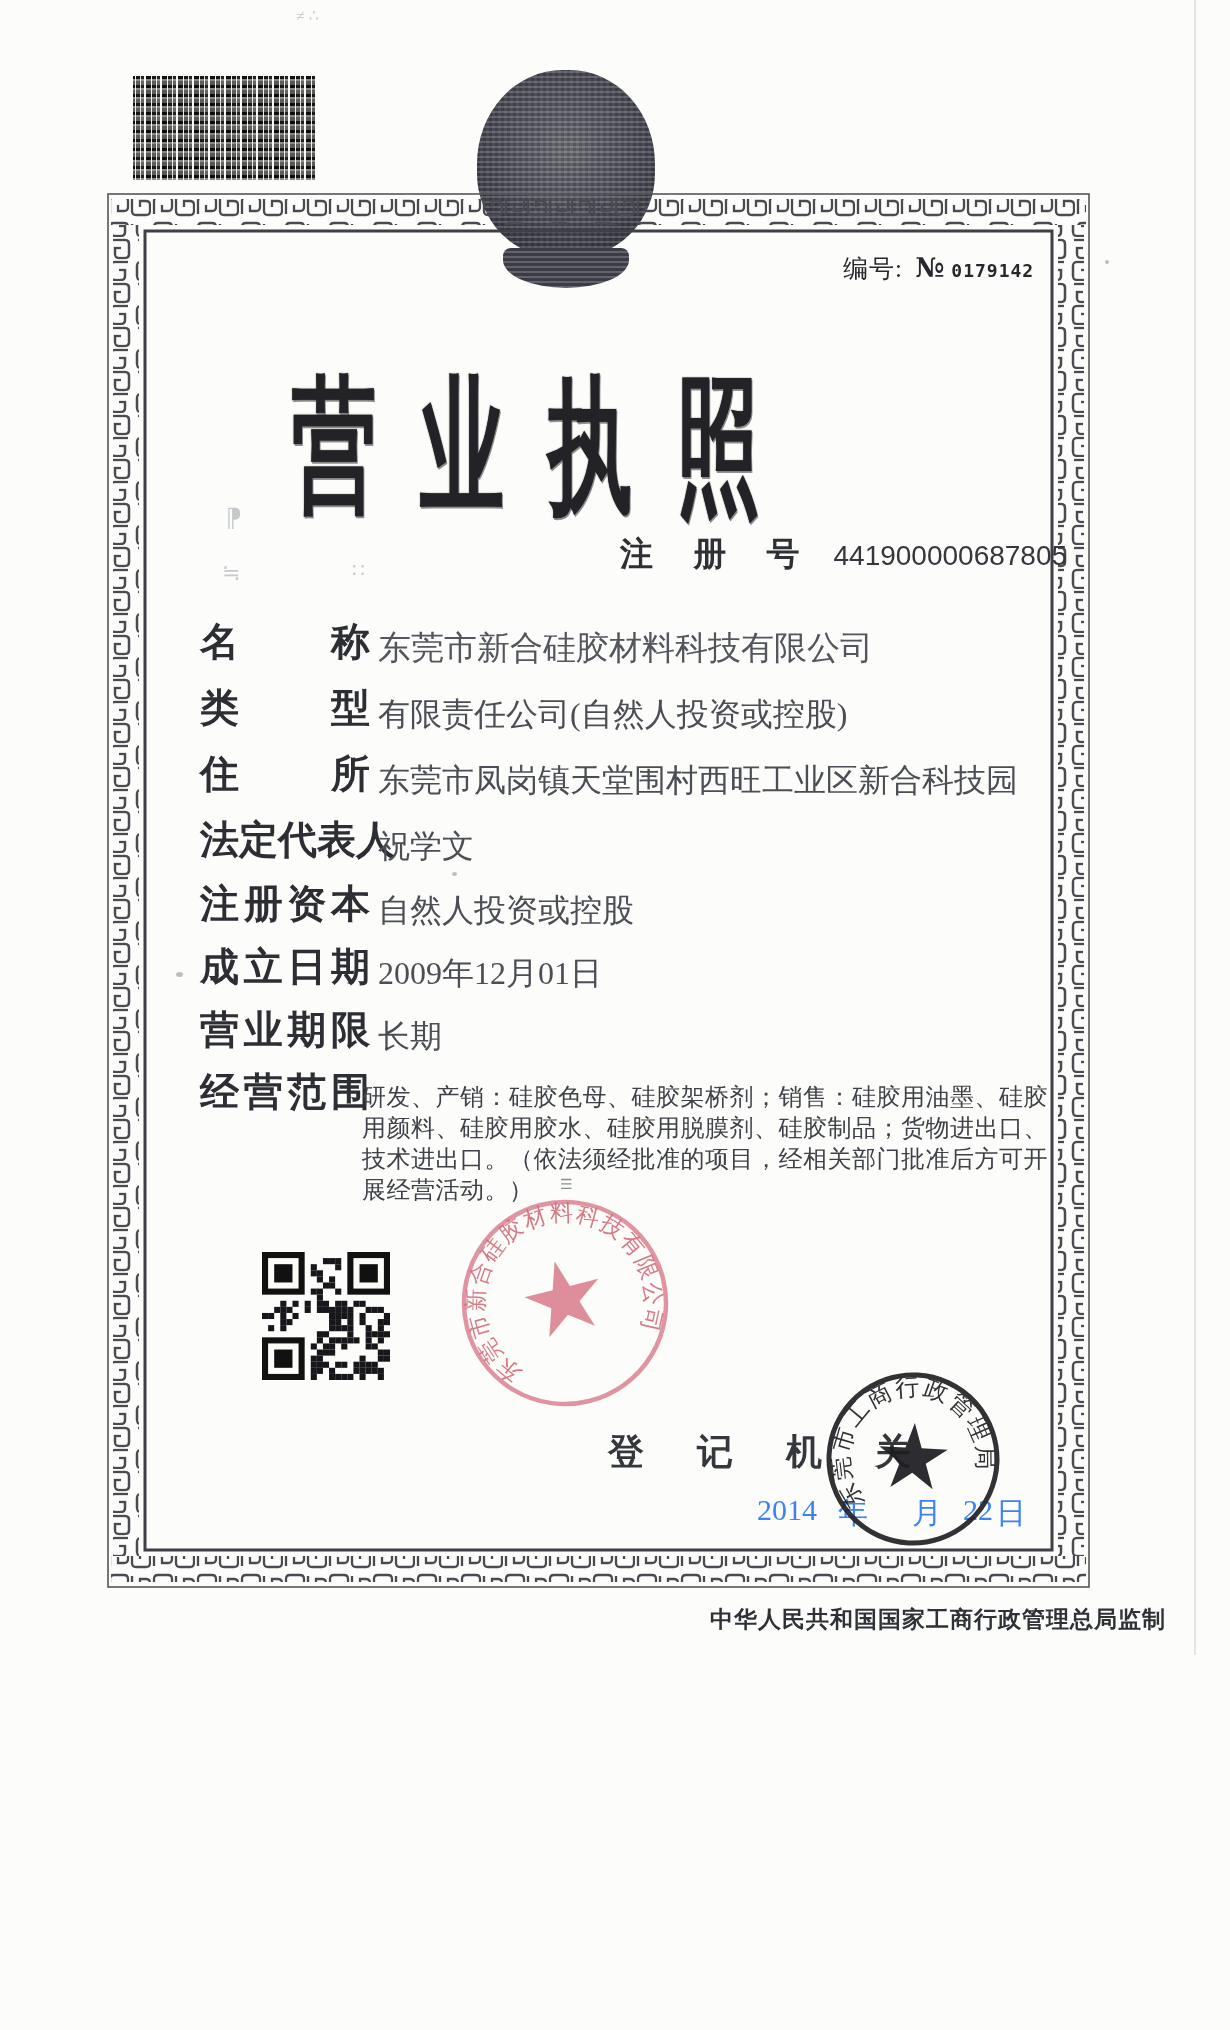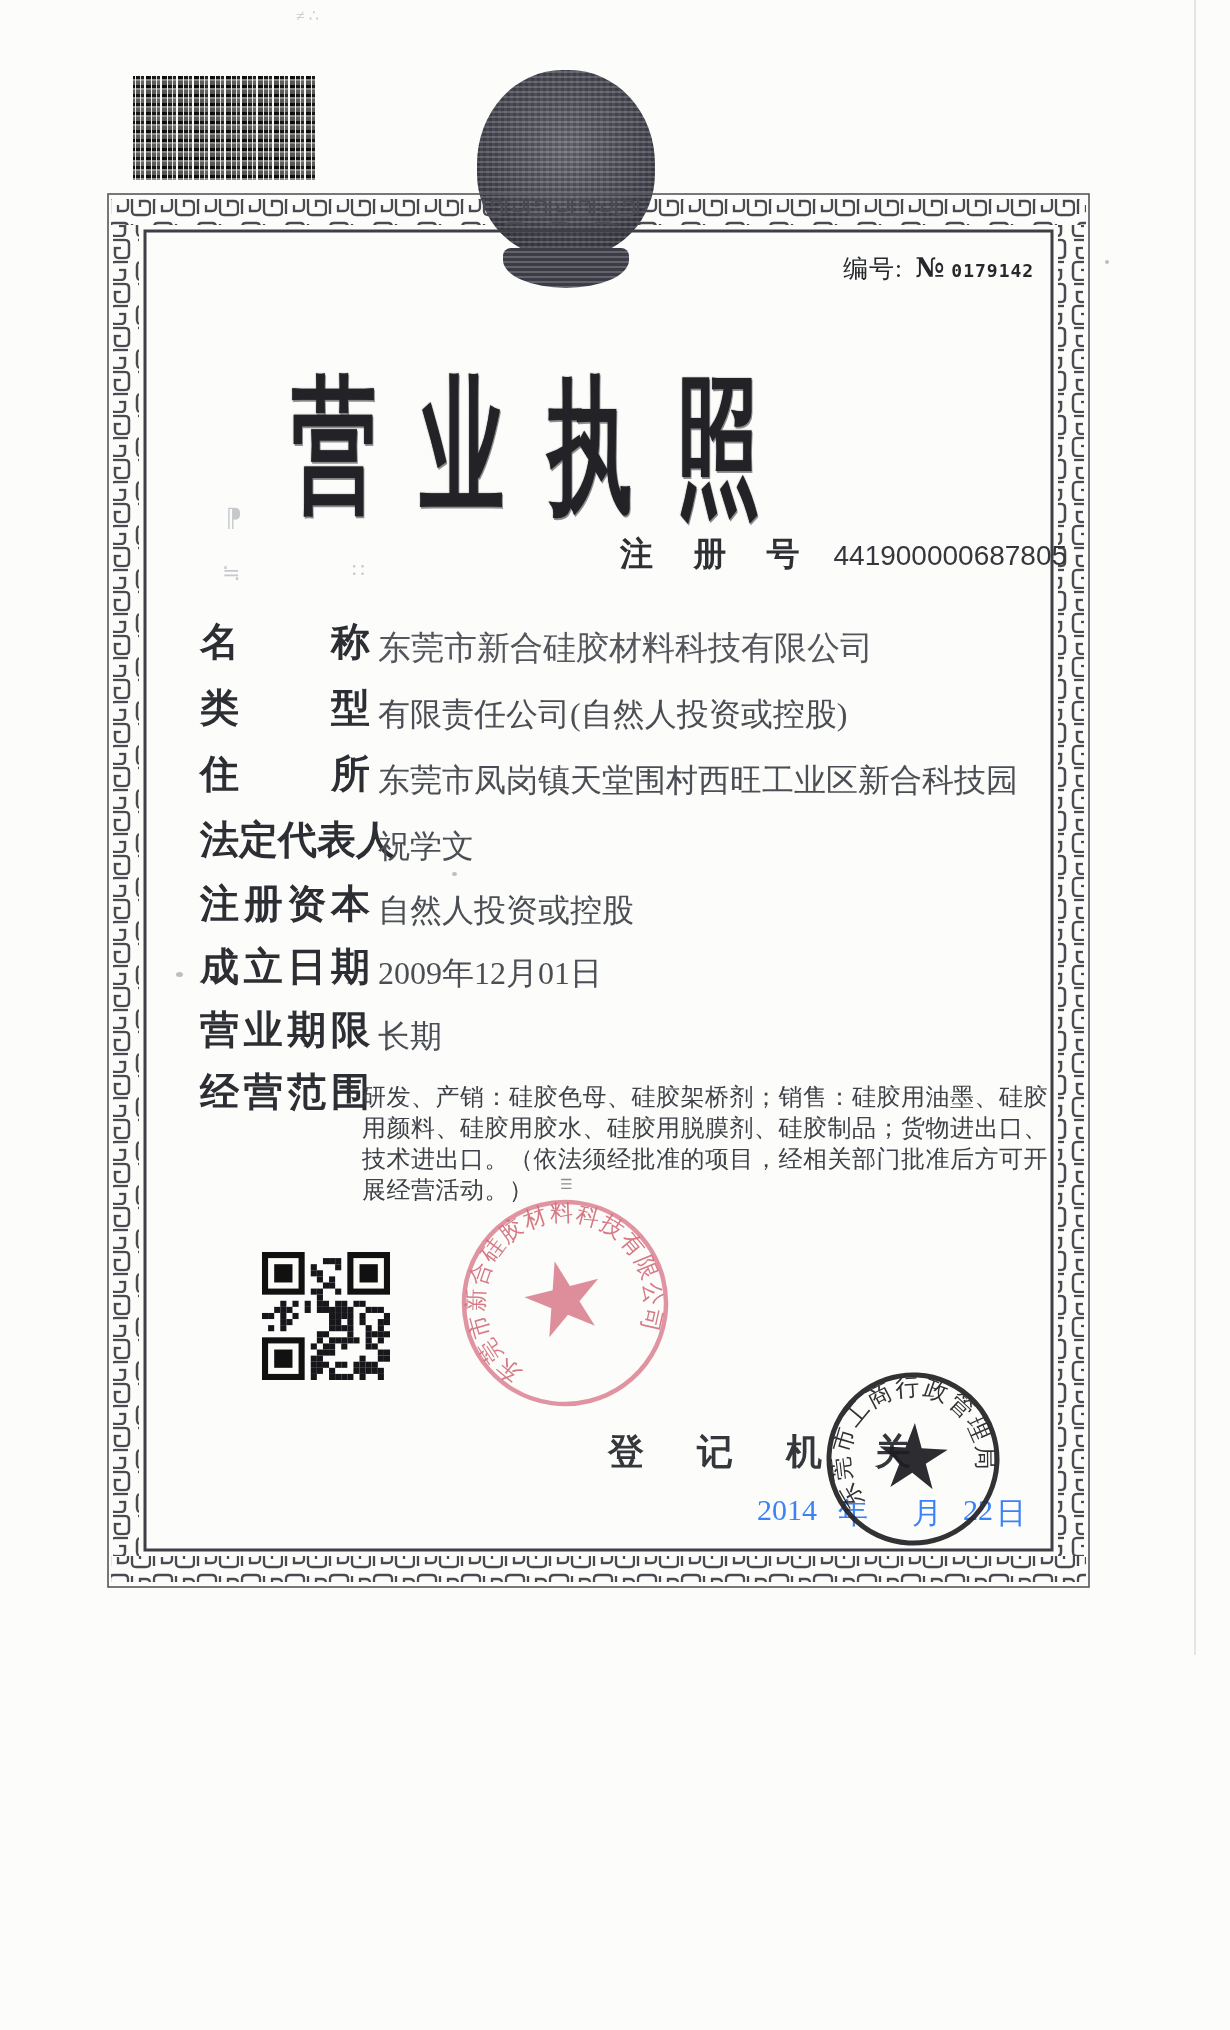--- a/index.html
+++ b/index.html
@@ -365,20 +365,21 @@
     <g transform="rotate(3 97 97)">
       <circle cx="97" cy="97" r="84" fill="none" stroke="#232327" stroke-width="5"></circle>
       <polygon fill="#1e1e22" points="97,61 105.1,85.9 131.2,85.9 110,101.2 118.2,126.1 97,110.7 75.8,126.1 84,101.2 62.8,85.9 88.9,85.9"></polygon>
       <path id="authArc" d="M51.7,142.2 A64,64 0 1 1 142.3,142.2" fill="none"></path>
       <text font-size="24" fill="#222226" letter-spacing="2" style="font-family:'Liberation Serif',serif;">
         <textPath href="#authArc">东莞市工商行政管理局</textPath>
       </text>
     </g>
   </svg>
 
+  <div class="abs footer-right">中华人民共和国国家工商行政管理总局监制</div>
 
   <div class="abs edge-line"></div>
   <div class="artifact" style="left:296px;top:6px;font-size:16px;">≠ ∴</div>
   <div class="artifact" style="left:226px;top:500px;font-size:24px;">⁋</div>
   <div class="artifact" style="left:222px;top:560px;font-size:22px;">≒</div>
   <div class="artifact" style="left:352px;top:558px;font-size:20px;">∷</div>
   <div class="artifact" style="left:560px;top:1176px;font-size:14px;opacity:.7;color:#5a5e64;">☰</div>
   <div class="speck" style="left:176px;top:972px;width:7px;height:5px;"></div>
   <div class="speck" style="left:452px;top:872px;width:5px;height:4px;"></div>
   <div class="speck" style="left:1105px;top:260px;width:4px;height:4px;"></div>

